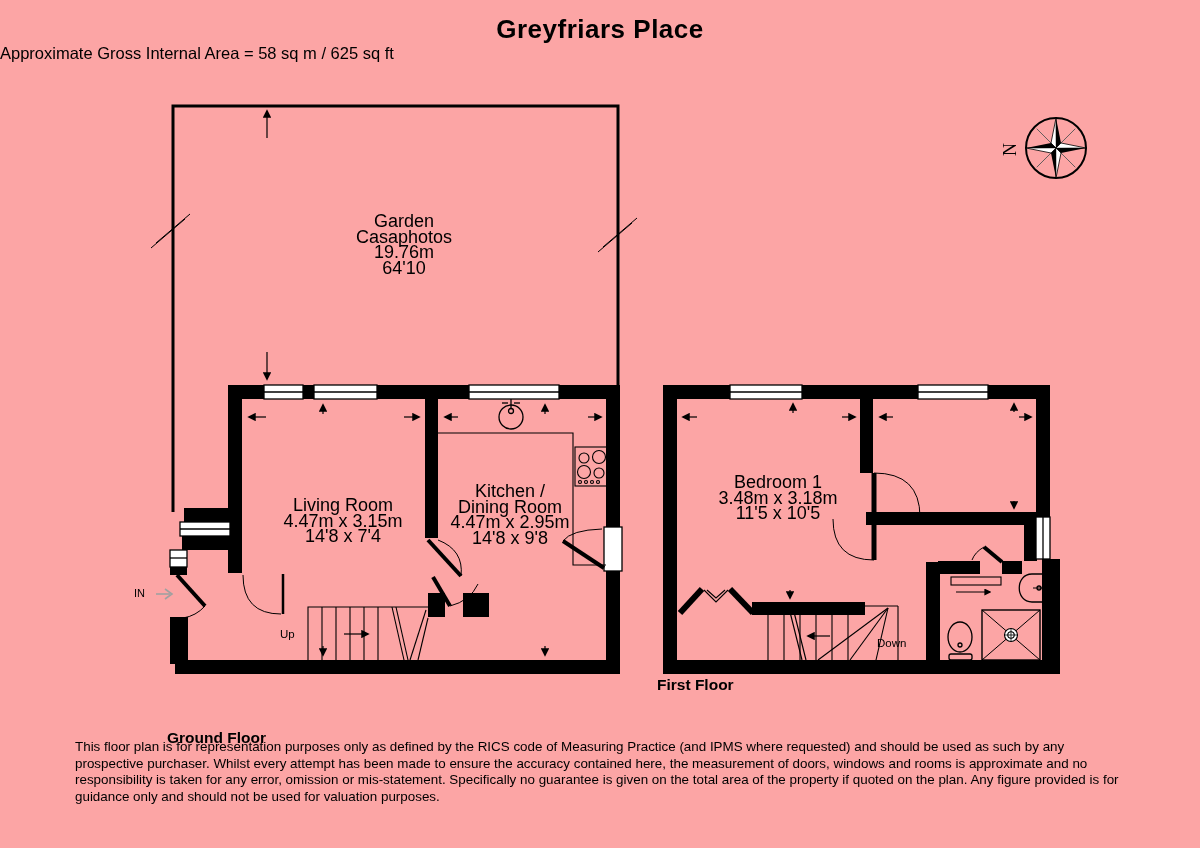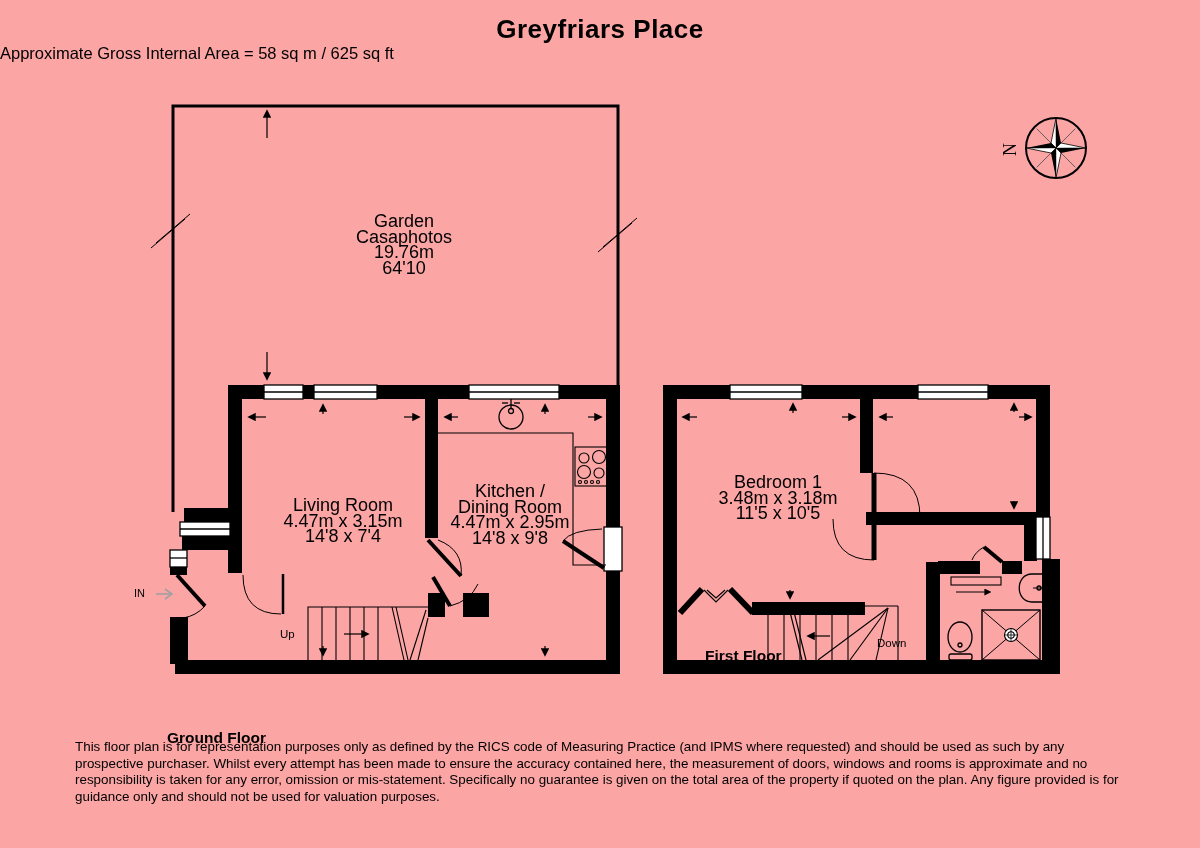--- a/index.html
+++ b/index.html
@@ -285,17 +285,17 @@
   <div>3.48m x 3.18m</div>
   <div>11'5 x 10'5</div>
 </div>
 
 
 <div class="abs in-label" style="left:134px;top:587px;">IN</div>
 <div class="abs small-label" style="left:280px;top:628px;width:26px;text-align:left;">Up</div>
 <div class="abs small-label" style="left:877px;top:593px;width:44px;margin-top:44px;">Down</div>
 
 <div class="abs floor-label" style="left:167px;top:685px;margin-top:44px;">Ground Floor</div>
-<div class="abs floor-label" style="left:657px;top:647px;margin-left:48px;">First Floor</div>
+<div class="abs floor-label" style="left:657px;top:676px;">First Floor</div>
 
 <div class="abs disclaimer">This floor plan is for representation purposes only as defined by the RICS code of Measuring Practice (and IPMS where requested) and should be used as such by any prospective purchaser. Whilst every attempt has been made to ensure the accuracy contained here, the measurement of doors, windows and rooms is approximate and no responsibility is taken for any error, omission or mis-statement. Specifically no guarantee is given on the total area of the property if quoted on the plan. Any figure provided is for guidance only and should not be used for valuation purposes.</div>
 
 </div>
 
 </body></html>

